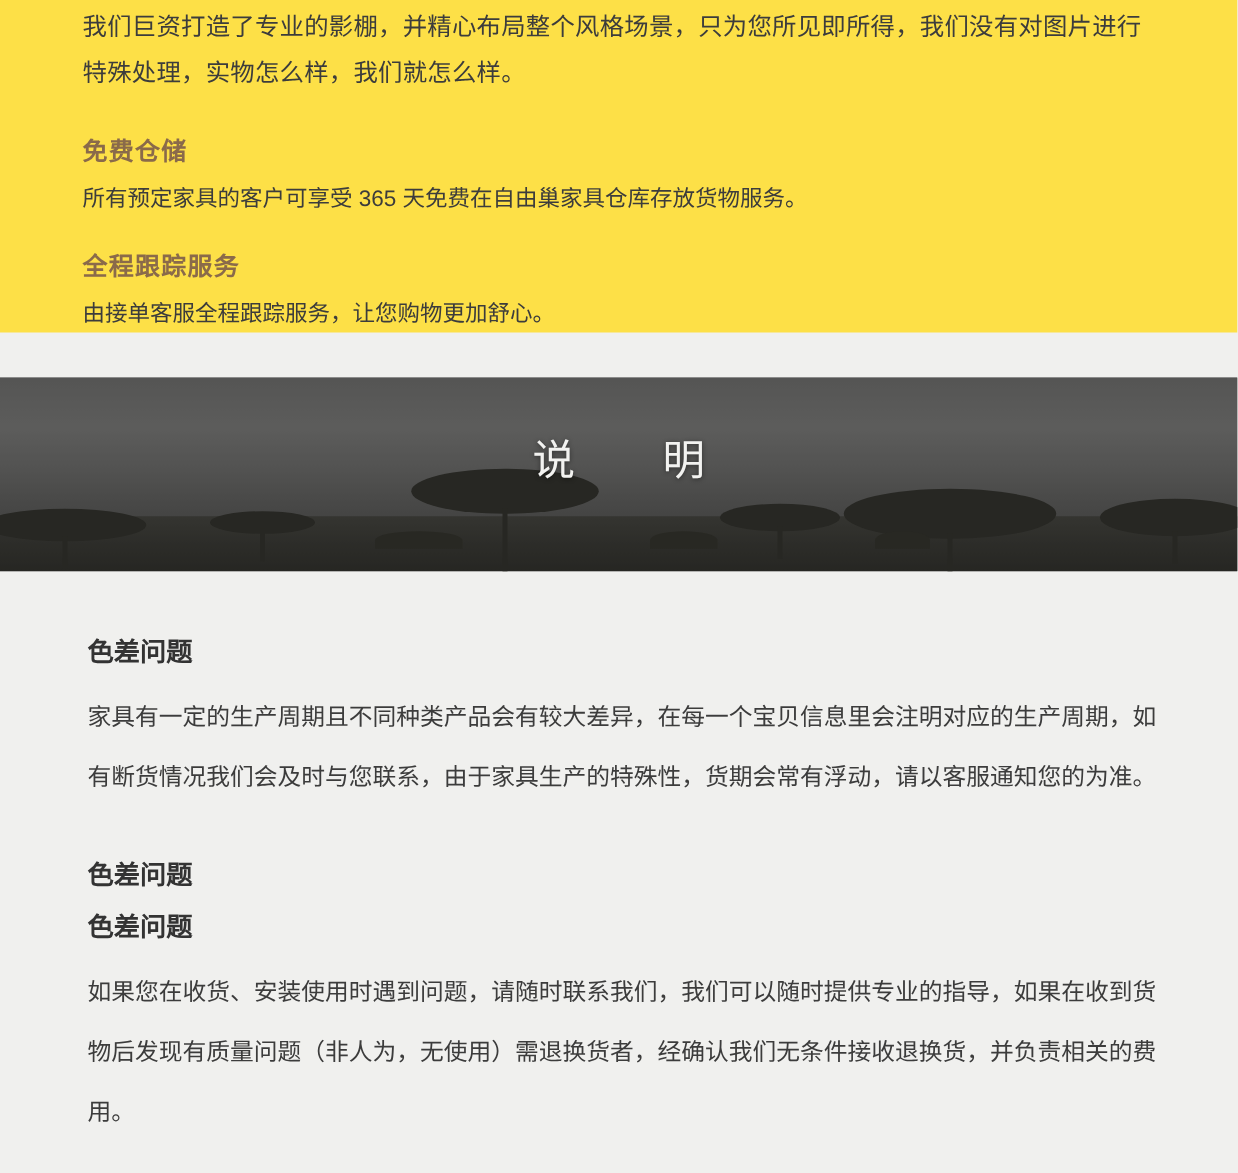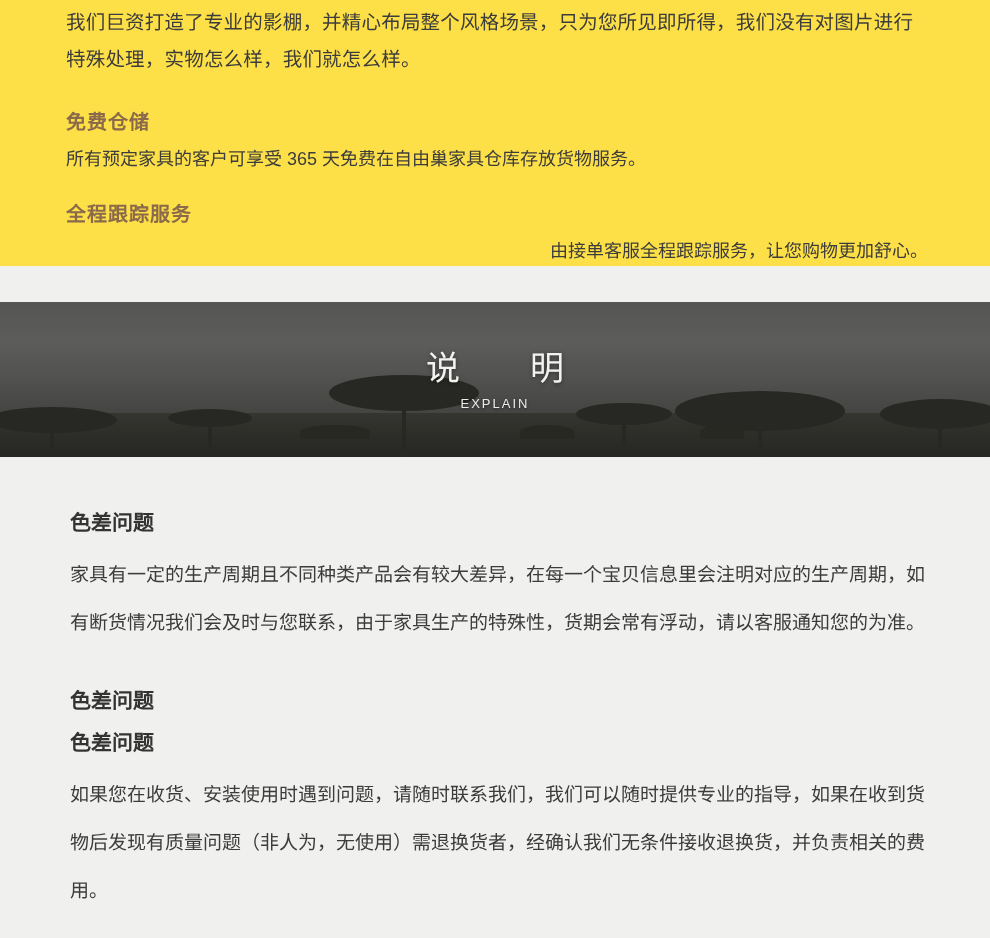--- a/index.html
+++ b/index.html
@@ -42,21 +42,21 @@
     letter-spacing: 1px;
     margin: 0 0 8px 0;
     line-height: 28px;
   }
   .svc-text {
     font-size: 18px;
     line-height: 30px;
     color: #3c3c3c;
     margin: 0 0 26px 0;
   }
-  .svc-text.last { margin-bottom: 0; text-align: right; }
+  .svc-text.last { margin-bottom: 0; }
 
   
   .banner {
     position: relative;
     width: 990px;
     height: 155px;
     margin-top: 36px;
     overflow: hidden;
     background: #5b5b58;
   }
@@ -137,21 +137,20 @@
     text-align: center;
   }
   .banner-title {
     font-size: 34px;
     color: #f2f2f0;
     letter-spacing: 18px;
     text-indent: 18px;
     font-weight: normal;
     line-height: 42px;
     text-shadow: 0 1px 4px rgba(0,0,0,0.45);
-    font-family: Liberation Serif, serif;
   }
   .banner-sub {
     margin-top: 6px;
     font-size: 13px;
     color: #ececea;
     letter-spacing: 2px;
     text-shadow: 0 1px 3px rgba(0,0,0,0.45);
   }
 
   
@@ -220,21 +219,20 @@
         <div class="trunk"></div>
     </div>
     <div class="shrub" style="left:300px;width:70px;"></div>
     <div class="shrub" style="left:520px;width:54px;"></div>
     <div class="shrub" style="left:700px;width:44px;"></div>
 
     <div class="banner-overlay"></div>
 
     <div class="banner-title-wrap">
       <div class="banner-title">说　明</div>
-      <div class="banner-sub">EXPLAIN</div>
     </div>
   </div>
 
   <div class="explain">
     <h3 class="sec-title">色差问题</h3>
     <p class="sec-body tight">家具有一定的生产周期且不同种类产品会有较大差异，在每一个宝贝信息里会注明对应的生产周期，如有断货情况我们会及时与您联系，由于家具生产的特殊性，货期会常有浮动，请以客服通知您的为准。</p>
 
     <h3 class="sec-title spaced">色差问题</h3>
 
     <h3 class="sec-title spaced">色差问题</h3>

